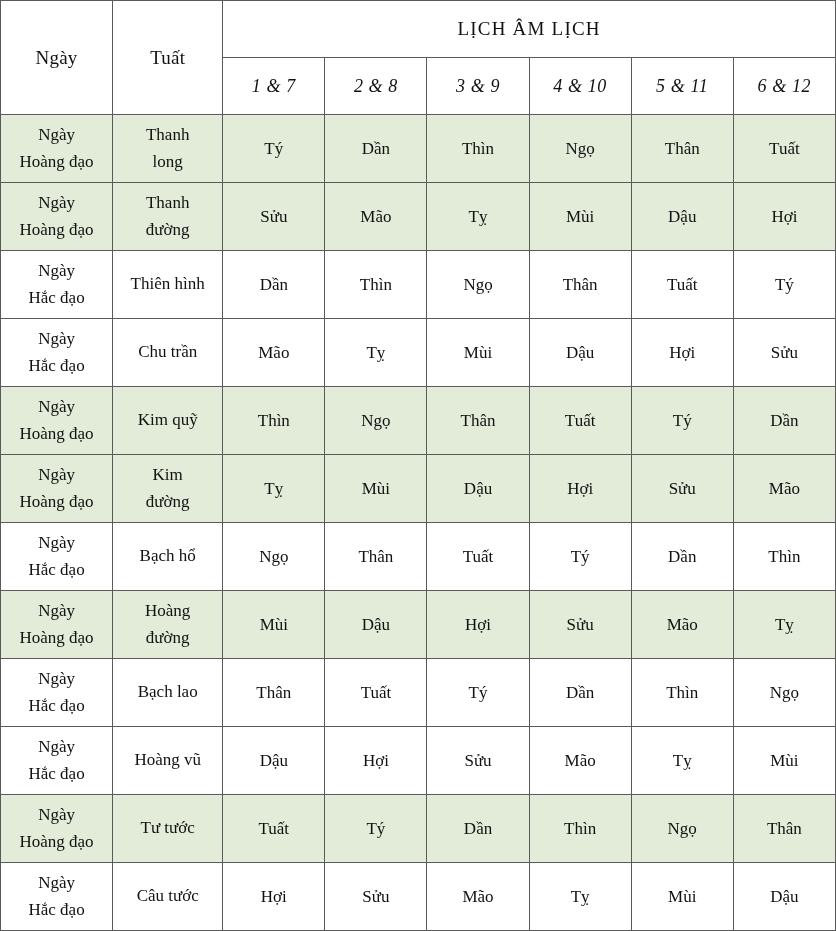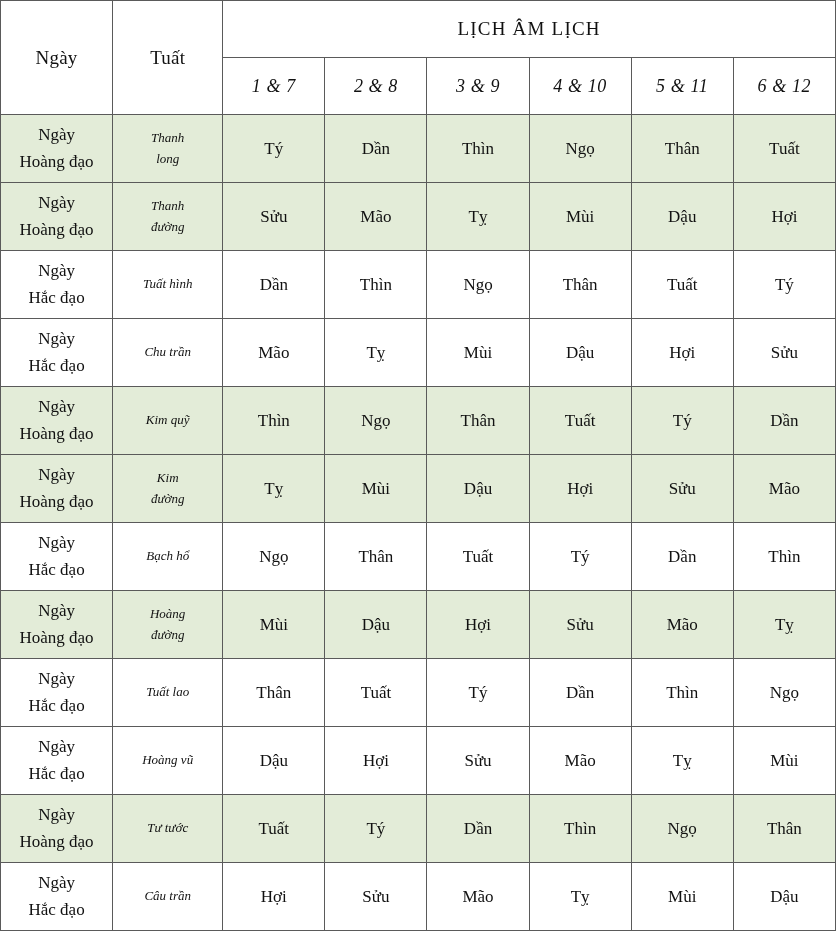--- a/index.html
+++ b/index.html
@@ -62,23 +62,22 @@
   .row-good td { background: #e3ecd8; }
   .row-bad  td { background: #ffffff; }
 
   td.cell-ngay {
     text-align: left;
     padding-left: 13px;
     font-size: 17px;
     line-height: 1.55;
   }
   td.cell-than {
-    font-size: 13px;
+    font-size: 17px;
     line-height: 1.55;
-    font-style: italic;
   }
   td.cell-zodiac {
     font-size: 17px;
   }
 
   .row-good td.cell-ngay,
   .row-good td.cell-than,
   .row-good td.cell-zodiac { font-weight: bold; }
 
   .row-bad td.cell-ngay,
@@ -162,21 +161,21 @@
         <td class="cell-zodiac">Mùi</td>
         <td class="cell-zodiac">Dậu</td>
         <td class="cell-zodiac">Hợi</td>
       </tr>
       <tr class="row-bad">
         <td class="cell-ngay">
           <span class="ngay-l1">Ngày</span>
           <span class="ngay-l2">Hắc đạo</span>
         </td>
         <td class="cell-than">
-          <span class="than-l1">Tuất hình</span>
+          <span class="than-l1">Thiên hình</span>
         </td>
         <td class="cell-zodiac">Dần</td>
         <td class="cell-zodiac">Thìn</td>
         <td class="cell-zodiac">Ngọ</td>
         <td class="cell-zodiac">Thân</td>
         <td class="cell-zodiac">Tuất</td>
         <td class="cell-zodiac">Tý</td>
       </tr>
       <tr class="row-bad">
         <td class="cell-ngay">
@@ -254,21 +253,21 @@
         <td class="cell-zodiac">Sửu</td>
         <td class="cell-zodiac">Mão</td>
         <td class="cell-zodiac">Tỵ</td>
       </tr>
       <tr class="row-bad">
         <td class="cell-ngay">
           <span class="ngay-l1">Ngày</span>
           <span class="ngay-l2">Hắc đạo</span>
         </td>
         <td class="cell-than">
-          <span class="than-l1">Tuất lao</span>
+          <span class="than-l1">Bạch lao</span>
         </td>
         <td class="cell-zodiac">Thân</td>
         <td class="cell-zodiac">Tuất</td>
         <td class="cell-zodiac">Tý</td>
         <td class="cell-zodiac">Dần</td>
         <td class="cell-zodiac">Thìn</td>
         <td class="cell-zodiac">Ngọ</td>
       </tr>
       <tr class="row-bad">
         <td class="cell-ngay">
@@ -299,21 +298,21 @@
         <td class="cell-zodiac">Thìn</td>
         <td class="cell-zodiac">Ngọ</td>
         <td class="cell-zodiac">Thân</td>
       </tr>
       <tr class="row-bad">
         <td class="cell-ngay">
           <span class="ngay-l1">Ngày</span>
           <span class="ngay-l2">Hắc đạo</span>
         </td>
         <td class="cell-than">
-          <span class="than-l1">Câu trần</span>
+          <span class="than-l1">Câu tước</span>
         </td>
         <td class="cell-zodiac">Hợi</td>
         <td class="cell-zodiac">Sửu</td>
         <td class="cell-zodiac">Mão</td>
         <td class="cell-zodiac">Tỵ</td>
         <td class="cell-zodiac">Mùi</td>
         <td class="cell-zodiac">Dậu</td>
       </tr>
     </tbody>
 </table>

